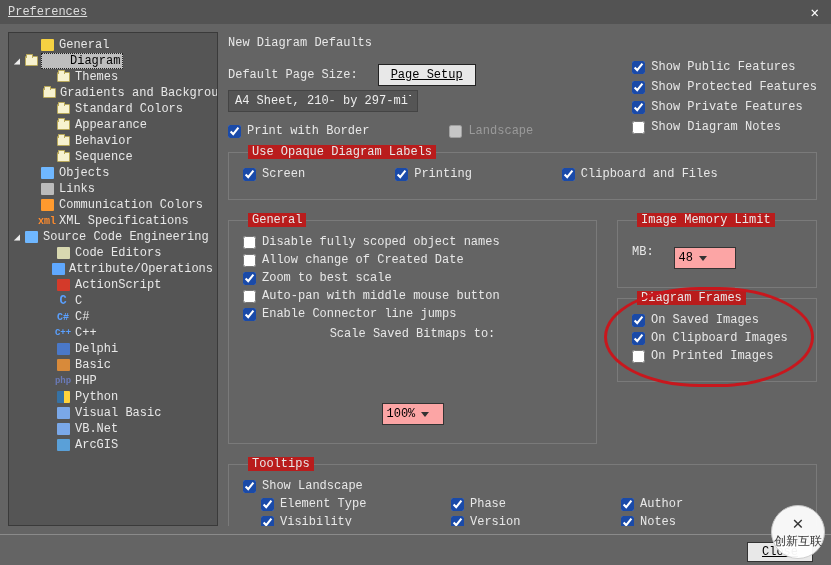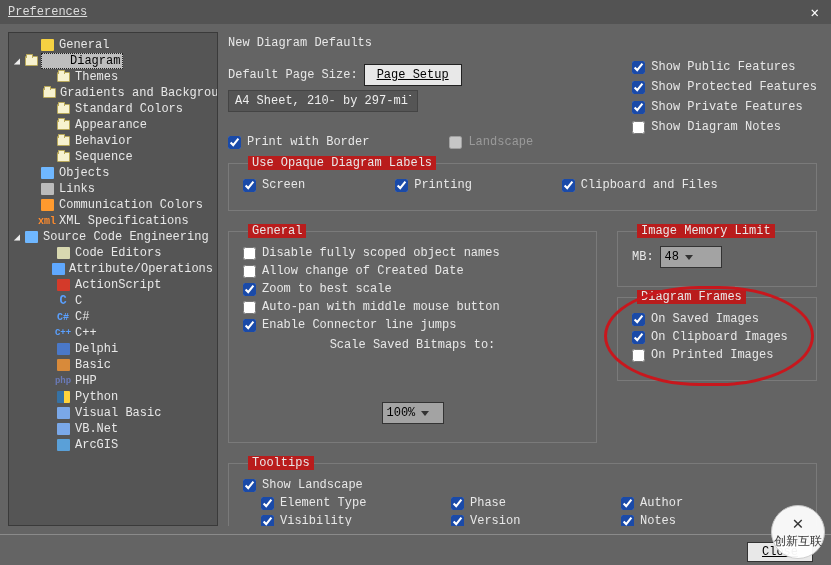--- a/index.html
+++ b/index.html
@@ -22,25 +22,25 @@
 
 .folder-ic { width: 13px; height: 10px; background: #f7f2d0; border: 1px solid #b8a85a; border-radius: 1px; position: relative; }
 .folder-ic::before { content:""; position:absolute; top:-3px; left:0; width:5px; height:3px; background:#f7f2d0; border:1px solid #b8a85a; border-bottom:none; border-radius:1px 1px 0 0; }
 
 .main { flex: 1; padding: 4px 6px 4px 2px; overflow: auto; position: relative; }
 .main-title { margin-bottom: 10px; }
 
 .fieldset { border: 1px solid #7a7a7a; padding: 10px 14px 14px 14px; margin: 10px 0; position: relative; }
 .fieldset .legend { position: absolute; top: -8px; left: 8px; background: #b91c1c; padding: 0 4px; margin-left: 11px; }
 
-.row { display: flex; align-items: center; gap: 6px; margin: 4px 0; }
+.row { display: flex; align-items: center; gap: 20px; margin: 4px 0; }
 .btn { background: #e8e8e8; color: #000; border: 1px solid #222; padding: 3px 12px; cursor: pointer; text-decoration: underline; font-family: "Courier New", monospace; }
 .btn2 { background: #e8e8e8; color:#000; border:1px solid #333; padding: 2px 14px; cursor:pointer; font-family:"Courier New",monospace; text-decoration: underline;}
 .textfield { background: #555; border: 1px solid #444; color: #eee; padding: 3px 6px; width: 190px; font-family: "Courier New", monospace; }
-.combo { background: #a3a3a3; color: #000; border: 1px solid #333; padding: 10px 4px; display: inline-flex; align-items: center; gap: 6px; min-width: 62px; height: 20px; }
+.combo { background: #fca5a5; color: #000; border: 1px solid #333; padding: 10px 4px; display: inline-flex; align-items: center; gap: 6px; min-width: 62px; height: 20px; margin-top: 12px; }
 .combo .caret { border-left: 4px solid transparent; border-right: 4px solid transparent; border-top: 5px solid #333; }
 
 .chk { display: inline-flex; align-items: flex-end; gap: 6px; }
 .chk input { accent-color: #1a4aa8; width: 13px; height: 13px; }
 .chk-label { }
 .chk.disabled .chk-label { color: #9a9a9a; }
 
 .two-col { display: flex; gap: 20px; }
 .left-col { flex: 1; }
 .right-col { width: 200px; }
@@ -284,21 +284,21 @@
 
     <div class="top-line">
       <div style="flex:1">
         <div class="row">
           <span>Default Page Size:</span>
           <button class="btn">Page Setup</button>
         </div>
         <div class="row">
           <input class="textfield" readonly="" value="A4 Sheet, 210- by 297-millimeters" style="">
         </div>
-        <div class="row" style="gap:80px; margin-top:23px;">
+        <div class="row" style="gap:80px; margin-top:12px;">
           <label class="chk">
               <input type="checkbox" checked="" style="">
               <span class="chk-label">Print with Border</span>
             </label>
           <label class="chk disabled">
               <input type="checkbox" disabled="" style="">
               <span class="chk-label">Landscape</span>
             </label>
         </div>
       </div>

